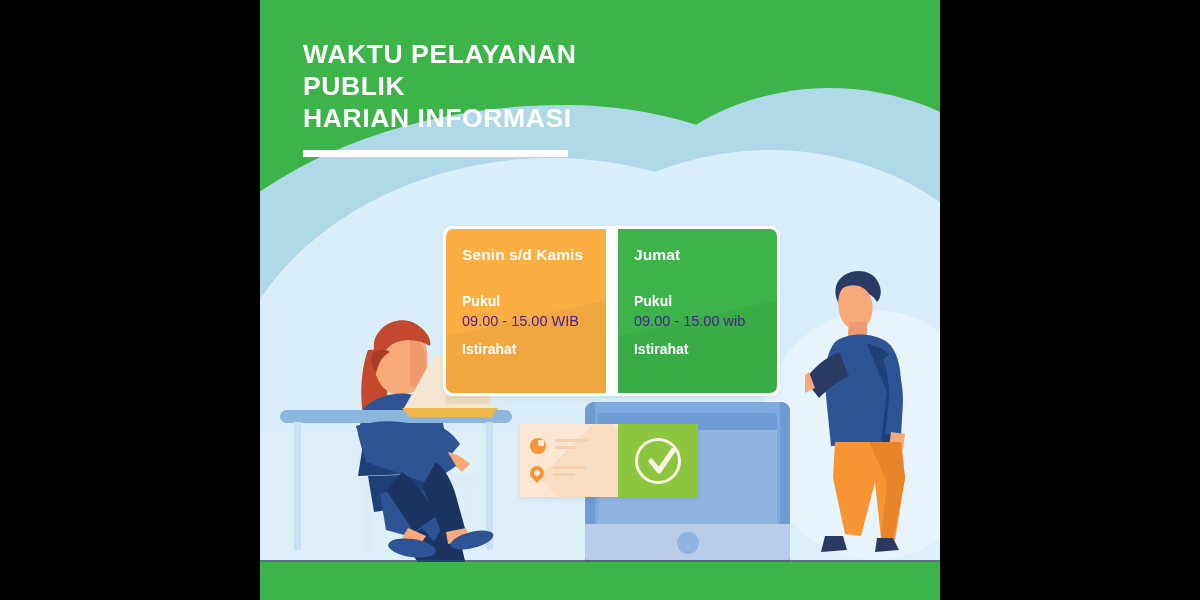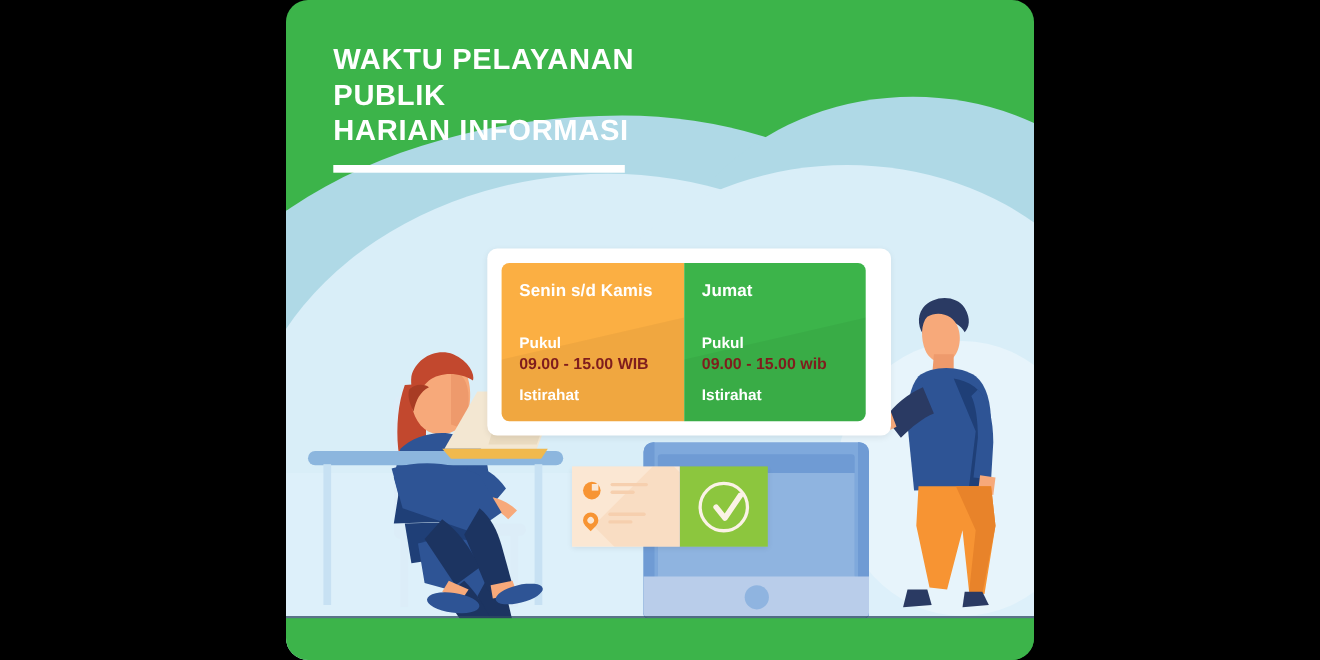--- a/index.html
+++ b/index.html
@@ -5,21 +5,21 @@
   * { margin:0; padding:0; box-sizing:border-box; }
   html,body{
     width:1200px; height:600px; background:#000; overflow:hidden;
     font-family:"Liberation Sans", sans-serif;
   }
   #stage{ position:relative; width:1200px; height:600px; background:#000; }
 
   
   #canvas{
     position:absolute; left:260px; top:0; width:680px; height:600px;
-    overflow:hidden; background:#3CB44A;border-radius:20px;
+    overflow:hidden; background:#3CB44A;
   }
 
   
 
   
   .blob-back{
     position:absolute; left:-120px; top:105px;
     width:760px; height:620px;
     background:#AFD9E6;
     border-radius:56% 44% 50% 50% / 46% 40% 60% 54%;
@@ -70,23 +70,23 @@
     color:#fff; font-weight:bold; font-size:26.5px; line-height:32px;
     letter-spacing:.6px;
   }
   .title-rule{
     margin-top:16px; width:265px; height:7px; background:#fff;
   }
 
   
   .cards{
     position:absolute; left:183px; top:226px;
-    width:367px; height:170px;
-    background:#fff; border-radius:9px; padding:13px;
-    display:flex; box-shadow:0 2px 6px rgba(0,0,0,.07);
+    width:337px; height:170px;
+    background:#fff; border-radius:9px; padding:3px;
+    display:flex; box-shadow:0 2px 6px rgba(0,0,0,.07);gap:12px;
   }
   .card{
     position:relative; overflow:hidden;
     padding:17px 0 0 16px;
   }
   .card.orange{ width:166px; background:#FBAF43; border-radius:7px 0 0 7px; }
   .card.green { width:165px; background:#3CB44A; border-radius:0 7px 7px 0; }
   
   .card .shade{
     position:absolute; left:-20px; bottom:-40px; width:260px; height:120px;
@@ -94,21 +94,21 @@
   }
   .card-head{
     color:#fff; font-size:15.5px; font-weight:bold; letter-spacing:.1px;
     position:relative; z-index:2;
   }
   .card-body{ margin-top:28px; position:relative; z-index:2; }
   .card-body .lbl{
     color:#fff; font-size:14px; font-weight:bold; line-height:19px;
   }
   .card-body .val{
-    color:#7f1d1d; font-size:14.5px; font-weight:bold; line-height:20px;
+    color:#4c1d95; font-size:14.5px; font-weight:normal; line-height:20px;
   }
   .card-body .grp2{ margin-top:9px; }
 
   
   .tablet{
     position:absolute; left:325px; top:402px; width:205px; height:160px;
     background:#7FA9DC; border-radius:9px 9px 4px 4px;
   }
   .tablet .screen{
     position:absolute; left:13px; top:11px; width:179px; height:112px;

